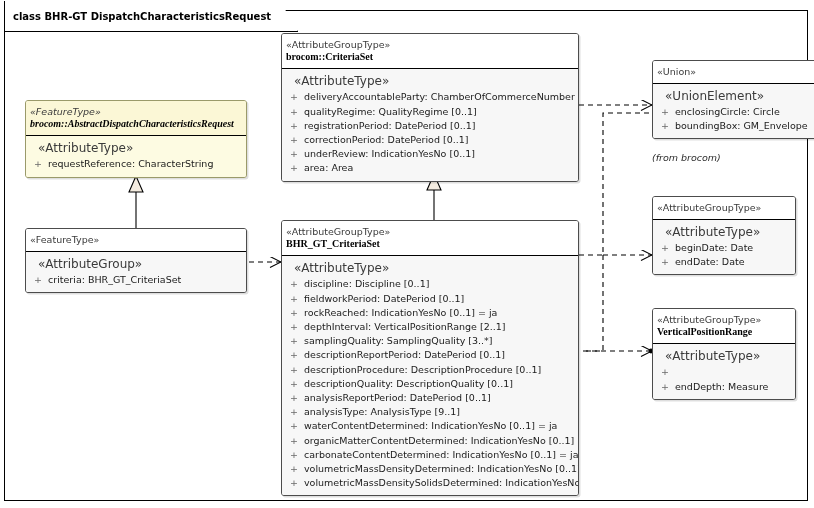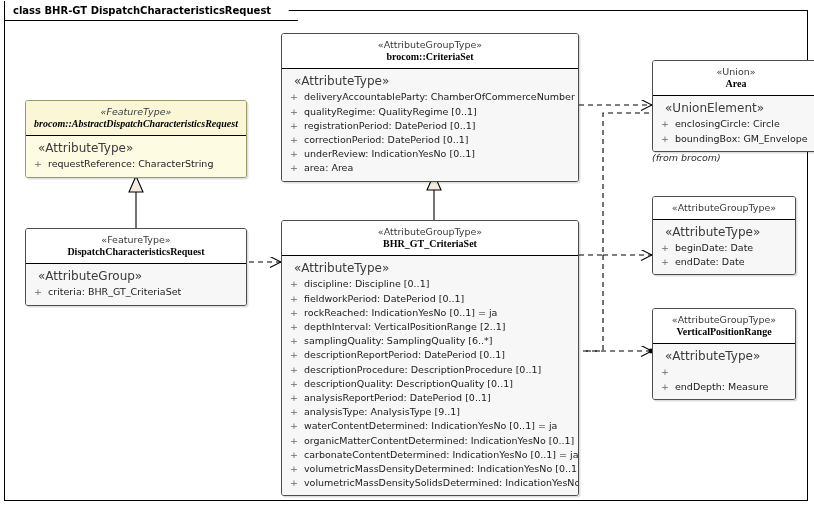--- a/index.html
+++ b/index.html
@@ -20,21 +20,21 @@
     width: 804px;
     height: 491px;
     border: 1px solid #000000;
     box-sizing: border-box;
     background: #ffffff;
   }
   #diagram-title-tab {
     position: absolute;
     left: 4px;
     top: 1px;
-    height: 20px;
+    height: 31px;
     background: #ffffff;
     border: 1px solid #000000;
     border-top: none;
     box-sizing: border-box;
     padding: 0 26px 0 8px;
     display: flex;
     align-items: center;
     font-size: 10px;
     font-weight: bold;
     color: #000000;
@@ -49,21 +49,20 @@
     box-sizing: border-box;
     border: 1px solid #4c4c4c;
     background: #fbfbfb;
     border-radius: 3px 3px 3px 3px;
     box-shadow: 1.5px 1.5px 0 rgba(0,0,0,0.13);
     overflow: hidden;
   }
   .uml-class .hdr {
     background: #ffffff;
     border-bottom: 1px solid #000000;
-    text-align: center;
     padding: 5px 4px 5px 4px;
     line-height: 1.25;
   }
   .uml-class .stereo {
     display: block;
     font-size: 9.5px;
     color: #3a3a3a;
     white-space: nowrap;
   }
   .uml-class .cname {
@@ -180,21 +179,20 @@
     <div class="attr-row">
       <span class="vis">+</span>
       <span class="sig">requestReference: CharacterString</span>
     </div>
   </div>
 </div>
 
 <div class="uml-class" style="left:25px; top:228px; width:222px;">
   <div class="hdr">
     <span class="stereo">«FeatureType»</span>
-    <span class="cname">DispatchCharacteristicsRequest</span>
   </div>
   <div class="compartment">
     <div class="group-label">«AttributeGroup»</div>
     <div class="attr-row">
       <span class="vis">+</span>
       <span class="sig">criteria: BHR_GT_CriteriaSet</span>
     </div>
   </div>
 </div>
 
@@ -250,21 +248,21 @@
     <div class="attr-row">
       <span class="vis">+</span>
       <span class="sig">rockReached: IndicationYesNo [0..1] = ja</span>
     </div>
     <div class="attr-row">
       <span class="vis">+</span>
       <span class="sig">depthInterval: VerticalPositionRange [2..1]</span>
     </div>
     <div class="attr-row">
       <span class="vis">+</span>
-      <span class="sig">samplingQuality: SamplingQuality [6..*]</span>
+      <span class="sig">samplingQuality: SamplingQuality [3..*]</span>
     </div>
     <div class="attr-row">
       <span class="vis">+</span>
       <span class="sig">descriptionReportPeriod: DatePeriod [0..1]</span>
     </div>
     <div class="attr-row">
       <span class="vis">+</span>
       <span class="sig">descriptionProcedure: DescriptionProcedure [0..1]</span>
     </div>
     <div class="attr-row">
@@ -298,21 +296,20 @@
     <div class="attr-row">
       <span class="vis">+</span>
       <span class="sig">volumetricMassDensitySolidsDetermined: IndicationYesNo [0..1] = ja</span>
     </div>
   </div>
 </div>
 
 <div class="uml-class" style="left:652px; top:60px; width:168px;">
   <div class="hdr">
     <span class="stereo">«Union»</span>
-    <span class="cname">Area</span>
   </div>
   <div class="compartment">
     <div class="group-label">«UnionElement»</div>
     <div class="attr-row">
       <span class="vis">+</span>
       <span class="sig">enclosingCircle: Circle</span>
     </div>
     <div class="attr-row">
       <span class="vis">+</span>
       <span class="sig">boundingBox: GM_Envelope</span>

